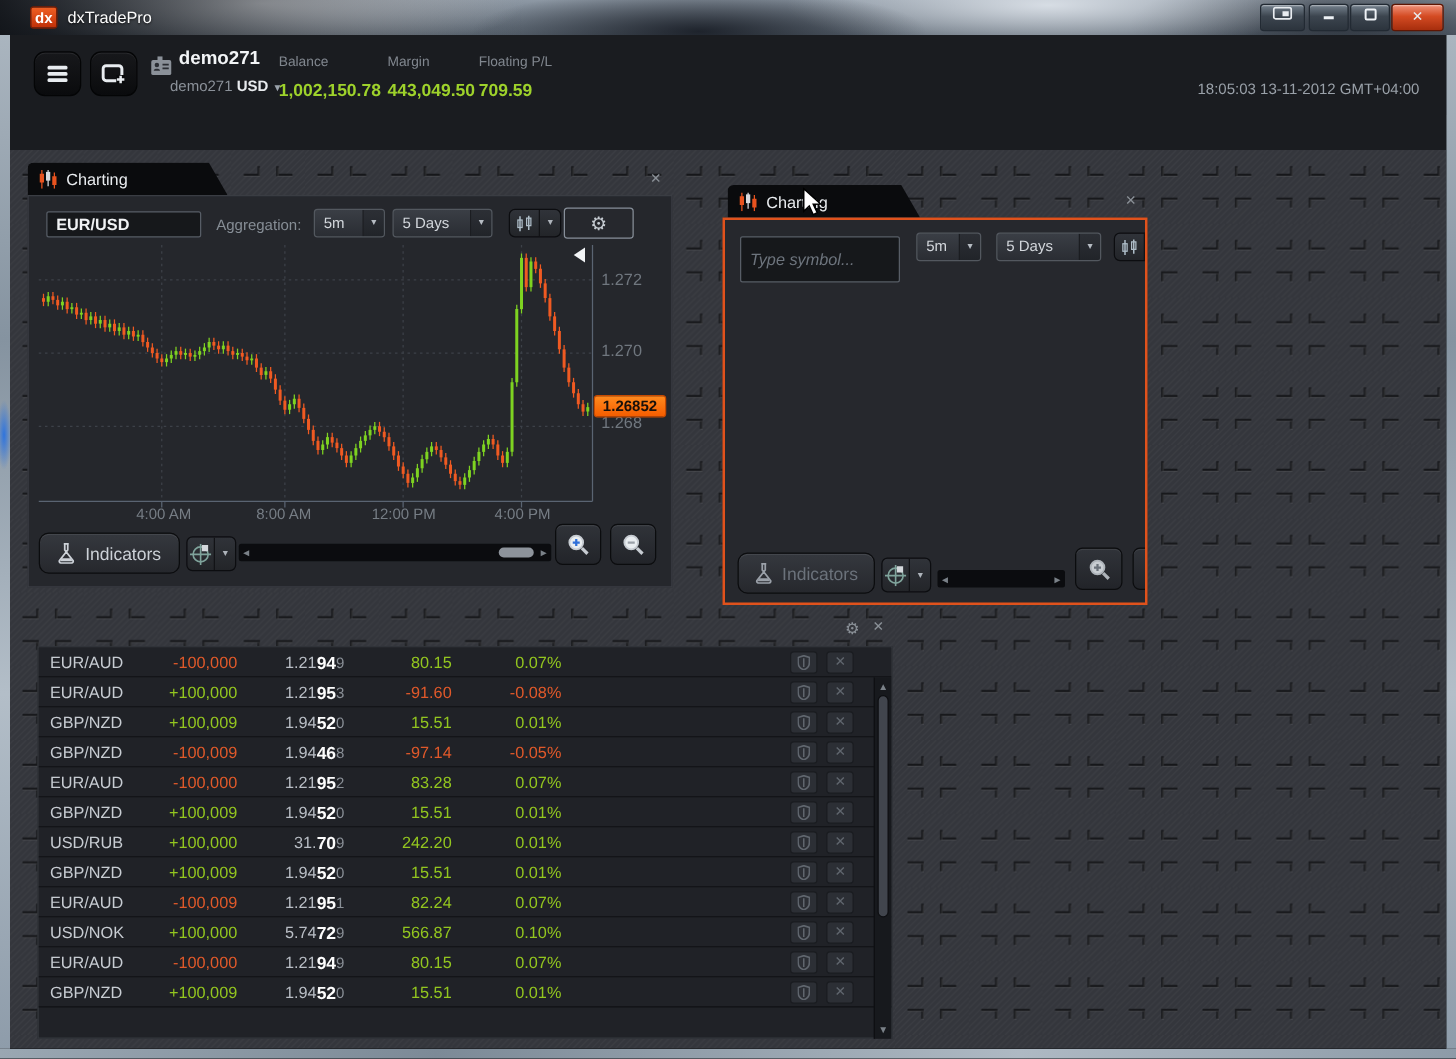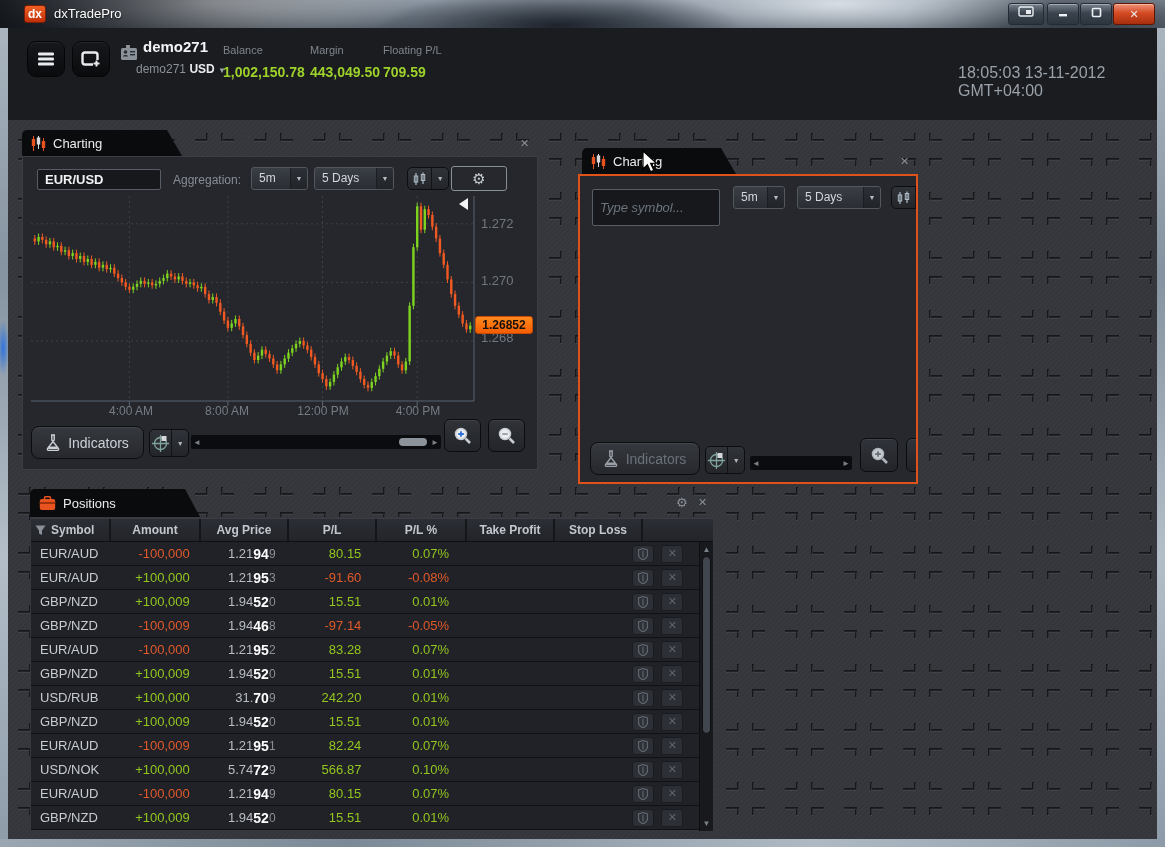--- a/index.html
+++ b/index.html
@@ -33,21 +33,21 @@
   .app{left:8px;top:28px;width:1149px;height:811px;background:#1a1c20;overflow:hidden;}
   .appheader{left:0;top:0;width:1149px;height:64px;background:#1a1c20;}
   .sqbtn{width:38px;height:36px;border-radius:9px;background:linear-gradient(180deg,#17181b,#0a0b0d);border:1px solid #040506;
     box-shadow:inset 0 1px 0 rgba(255,255,255,.07);display:flex;align-items:center;justify-content:center;}
   .acct-name{font-size:15px;color:#f2f4f6;font-weight:bold;}
   .acct-sub{font-size:12px;color:#8b9199;}
   .acct-sub b{color:#e8ebee;}
   .caret{font-size:8px;color:#9aa2ab;}
   .metric-label{font-size:11px;color:#80868e;}
   .metric-value{font-size:14px;font-weight:bold;color:#9ed22b;}
-  .clock{font-size:16px;color:#9aa1a9;}
+  .clock{font-size:12px;color:#9aa1a9;}
 
   .tabstrip{left:0;top:64px;width:1149px;height:28px;background:#131518;border-bottom:1px solid #060708;}
   .maintab{top:6px;font-size:13px;color:#787f88;}
   .maintab.active{color:#f4f6f8;font-weight:bold;}
   .tab-underline{left:197px;top:20px;width:86px;height:8px;background:#596069;border-radius:0 0 9px 9px;}
 
   .workspace{left:0;top:92px;width:1149px;height:719px;overflow:hidden;}
   #bg-pattern{position:absolute;left:0;top:0;}
 
   
@@ -634,47 +634,24 @@
               <rect x="5.8" y="1.5" width="3.4" height="7" fill="#d8dade"></rect>
             <line x1="12.5" y1="2" x2="12.5" y2="15" stroke="#e8531f" stroke-width="1"></line>
               <rect x="10.8" y="5" width="3.4" height="7" fill="#e8531f"></rect>
           </svg>
           <span class="t">Charting</span>
         </div>
         <div class="abs closex" style="left:322px;top:8px;">✕</div>
       </div>
 
       <div class="abs" style="left:22px;top:369px;width:684px;height:342px;">
-        <div class="abs panel-tab" style="left:0;top:0;width:170px;height:28px;">
-          <svg width="17" height="15" viewBox="0 0 17 15">
-            <rect x="5.5" y="0.8" width="6" height="3" rx="1" fill="none" stroke="#e8531f" stroke-width="1.5"></rect>
-            <rect x="0.8" y="3" width="15.4" height="11" rx="2" fill="#e8531f"></rect>
-            <rect x="0.8" y="6.2" width="15.4" height="1.6" fill="#8f2c08"></rect>
-          </svg>
-          <span class="t">Positions</span>
-        </div>
         <div class="abs" style="left:646px;top:6px;color:#8a9097;font-size:13px;">⚙</div>
         <div class="abs closex" style="left:668px;top:8px;">✕</div>
 
         <div class="abs" style="left:0;top:28px;width:684px;height:314px;background:#202227;border:1px solid #35383e;">
-          <div class="pos-header">
-            <div class="cell" style="width:80px;justify-content:flex-start;padding-left:4px;gap:5px;">
-              <svg width="11" height="11" viewBox="0 0 11 11">
-                  <path d="M0.5 0.5 h10 L7 5.5 V10 L4 8.5 V5.5 z" fill="#8a9097"></path>
-                </svg>
-              <span>Symbol</span>
-            </div>
-            <div class="cell" style="width:90px;">Amount</div>
-            <div class="cell" style="width:88px;">Avg Price</div>
-            <div class="cell" style="width:88px;">P/L</div>
-            <div class="cell" style="width:90px;">P/L %</div>
-            <div class="cell" style="width:88px;">Take Profit</div>
-            <div class="cell" style="width:88px;">Stop Loss</div>
-            <div class="cell" style="flex:1;border-right:none;"></div>
-          </div>
           <div id="pos-rows">
   <div class="pos-row">
     <div class="cell c-sym" style="width:80px;padding-left:9px;color:#c7ccd2;">EUR/AUD</div>
     <div class="cell num c-amt neg" style="width:90px;padding-right:7px;">-100,000</div>
     <div class="cell num avg" style="width:88px;padding-right:7px;">
       <span class="pre">1.21</span>
                   <b>94</b>
                   <span class="last">9</span>
     </div>
     <div class="cell num c-pl pos" style="width:88px;padding-right:7px;">80.15</div>

